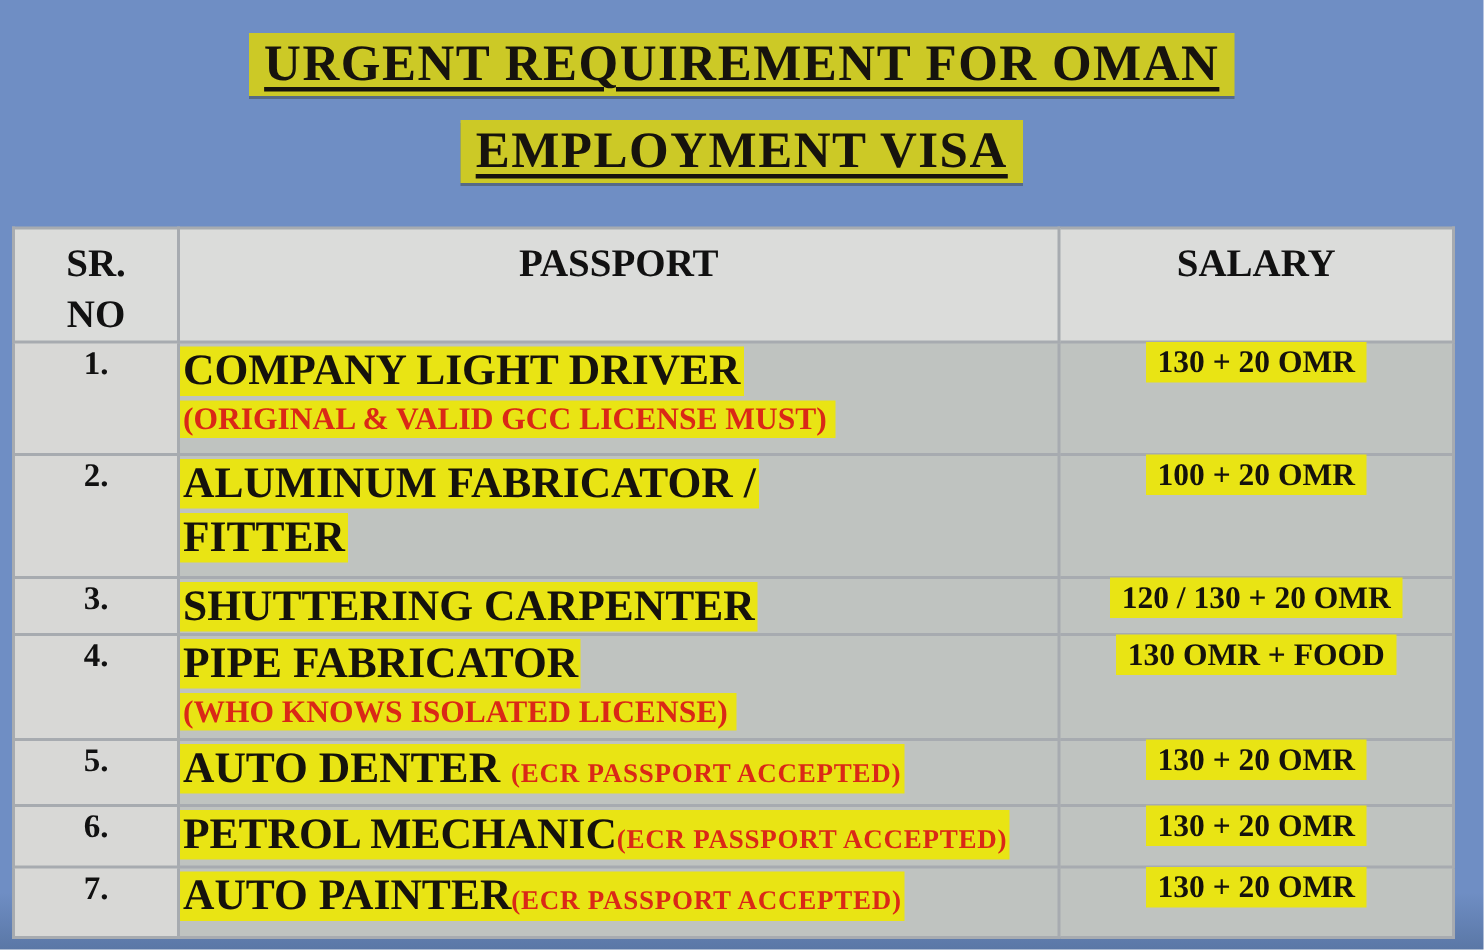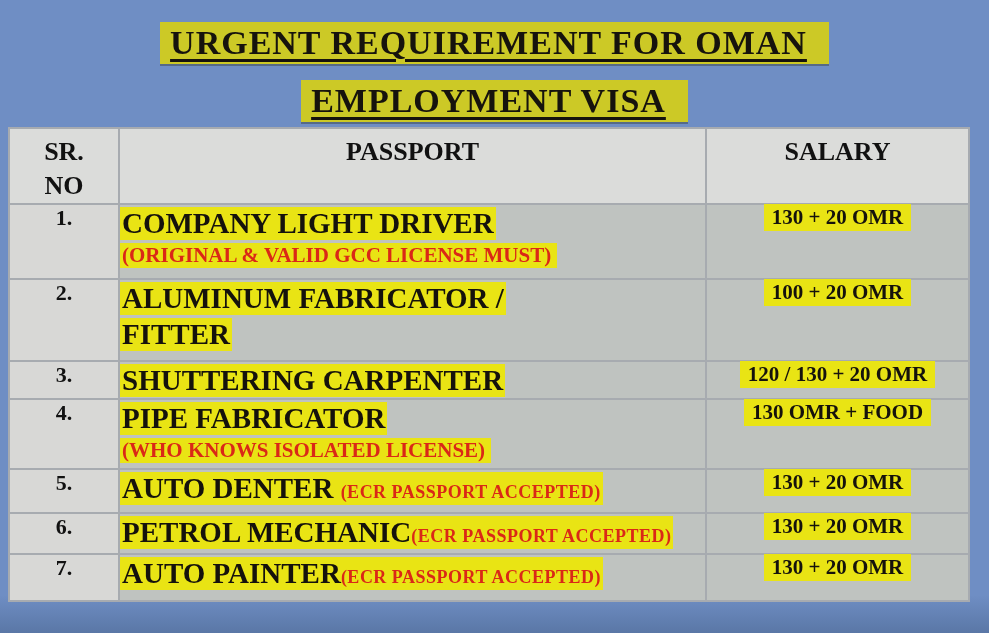--- a/index.html
+++ b/index.html
@@ -12,29 +12,29 @@
   }
   
   .title{position:absolute;top:20px;left:0;width:100%;text-align:center;}
   .title-line{line-height:46px;}
   .hl-title{
     background:#ccc926;
     color:#16130d;
     font-size:34px;
     font-weight:bold;
     letter-spacing:1px;
-    padding:2px 22px 3px 10px;
+    padding:2px 10px 3px 10px;
     text-decoration:underline;
     text-decoration-thickness:3px;
     text-underline-offset:5px;
     box-shadow:0 2px 0 rgba(40,40,20,0.35);
   }
   
   table.jobs{
-    position:absolute;left:8px;top:127px;
+    position:absolute;left:8px;top:151px;
     width:960px;
     border-collapse:collapse;
     table-layout:fixed;
     border:2px solid #8d9299;
   }
   table.jobs col.c-sr{width:110px;}
   table.jobs col.c-cat{width:587px;}
   table.jobs col.c-sal{width:263px;}
   table.jobs th, table.jobs td{
     border:2px solid #a7abb0;

